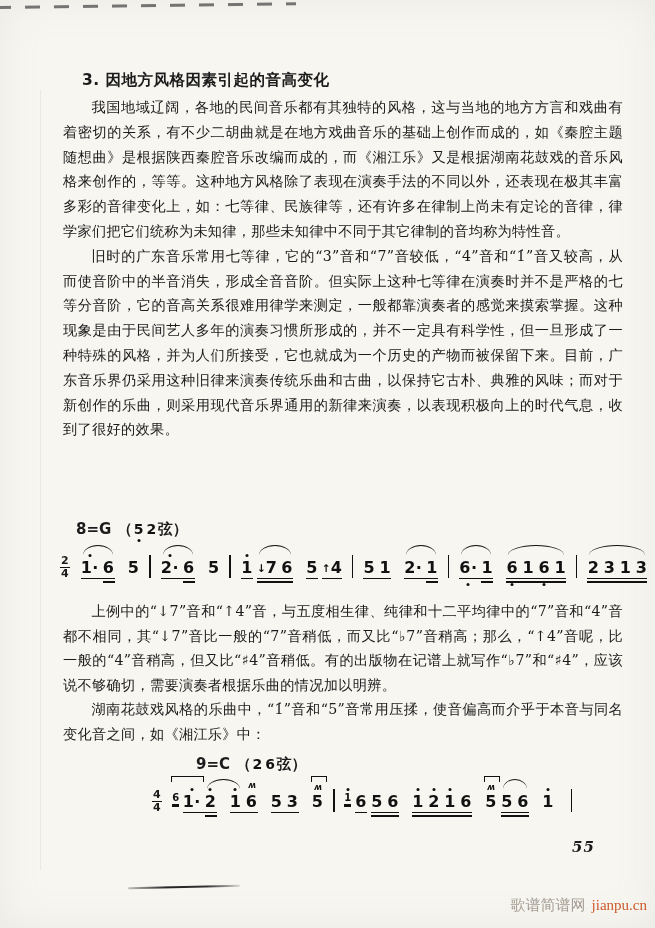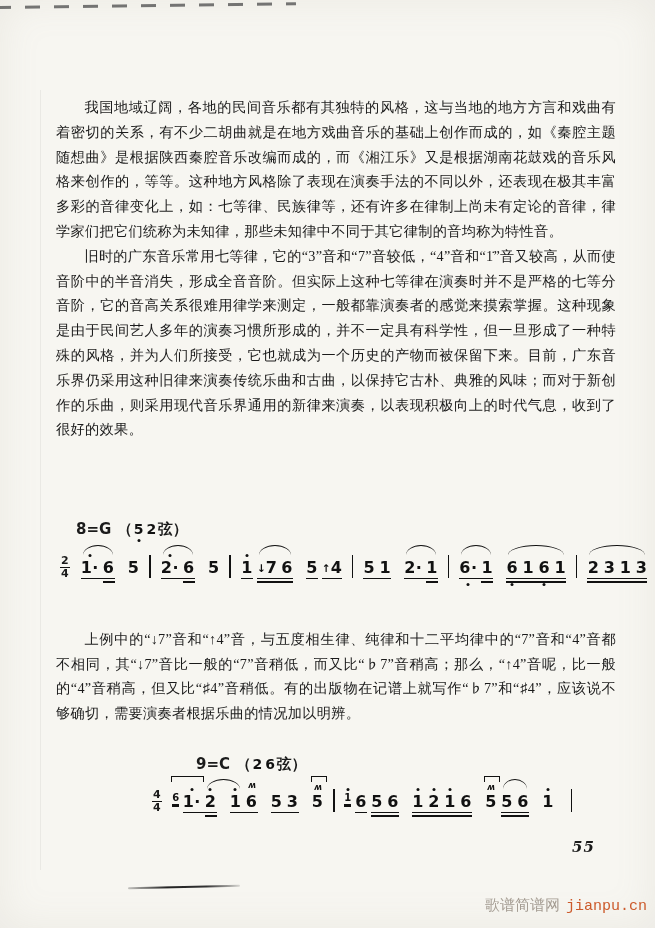--- a/index.html
+++ b/index.html
@@ -22,28 +22,28 @@
     position:absolute; left:128px; top:886px; width:112px; height:2px;
     background:linear-gradient(90deg,rgba(40,40,40,.25),#222 35%,#333 70%,rgba(40,40,40,.15));
     transform:rotate(-1.2deg); border-radius:2px;
   }
   
   .heading{
     position:absolute; left:82px; top:70px; width:520px;
     font-family:"DejaVu Sans","Liberation Sans",sans-serif;
     font-weight:bold; font-size:15.5px; letter-spacing:0.5px;
   }
-  .flow{position:absolute; left:56px; width:560px;font-family:Liberation Serif, serif;}
+  .flow{position:absolute; left:63px; width:560px;}
   #textflow1{top:95px;}
   #textflow2{top:599px;}
   .flow p{
     margin:0; text-indent:2em; text-align:justify;
     font-size:14.2px; line-height:24.8px; letter-spacing:0.3px;
   }
-  #textflow2 p{line-height:24.5px;margin-top:28px;}
+  #textflow2 p{line-height:24.5px;}
   
   .keyline{
     position:absolute; white-space:nowrap;
     font-family:"DejaVu Sans","Liberation Sans",sans-serif;
     font-weight:bold; font-size:15px;
   }
   #key1{left:76px; top:520px;}
   #key2{left:196px; top:755px;}
   .keyline .tune{margin-left:6px;}
   
@@ -79,44 +79,46 @@
   .slur{position:absolute; height:9px; border-top:1.7px solid #111; border-radius:50% 50% 0 0 / 100% 100% 0 0;}
   .brk{position:absolute; height:5px; border:1.5px solid #111; border-bottom:none;}
   .trm{position:absolute; font-family:"DejaVu Sans",sans-serif; font-weight:bold; font-size:8.5px; line-height:8px; color:#111; transform:translateX(-50%); letter-spacing:-1px;}
   
   .pagenum{
     position:absolute; left:572px; top:838px;
     font-style:italic; font-weight:bold; font-size:15px; letter-spacing:1px;
   }
   .watermark{
     position:absolute; right:8px; top:896px; font-size:15px;
-    font-family:Liberation Mono, monospace; white-space:nowrap;
+    font-family:Liberation Serif, serif; white-space:nowrap;
   }
   .watermark .wname{color:#a49c92;}
   .watermark .wurl{color:#cc5a2b; margin-left:6px;}
 </style>
 </head>
 <body>
 
 <div class="page">
 
   <div class="dashes"></div>
   <div class="crease"></div>
 
+  <div class="heading">3. 因地方风格因素引起的音高变化</div>
 
   <div class="flow" id="textflow1">
     <p>我国地域辽阔，各地的民间音乐都有其独特的风格，这与当地的地方方言和戏曲有着密切的关系，有不少二胡曲就是在地方戏曲音乐的基础上创作而成的，如《秦腔主题随想曲》是根据陕西秦腔音乐改编而成的，而《湘江乐》又是根据湖南花鼓戏的音乐风格来创作的，等等。这种地方风格除了表现在演奏手法的不同以外，还表现在极其丰富多彩的音律变化上，如：七等律、民族律等，还有许多在律制上尚未有定论的音律，律学家们把它们统称为未知律，那些未知律中不同于其它律制的音均称为特性音。</p>
     <p>旧时的广东音乐常用七等律，它的“3”音和“7”音较低，“4”音和“1̇”音又较高，从而使音阶中的半音消失，形成全音音阶。但实际上这种七等律在演奏时并不是严格的七等分音阶，它的音高关系很难用律学来测定，一般都靠演奏者的感觉来摸索掌握。这种现象是由于民间艺人多年的演奏习惯所形成的，并不一定具有科学性，但一旦形成了一种特殊的风格，并为人们所接受，它也就成为一个历史的产物而被保留下来。目前，广东音乐界仍采用这种旧律来演奏传统乐曲和古曲，以保持它古朴、典雅的风味；而对于新创作的乐曲，则采用现代音乐界通用的新律来演奏，以表现积极向上的时代气息，收到了很好的效果。</p>
   </div>
 
   <div class="keyline" id="key1"><span class="keysig">8=G</span><span class="tune">（<span class="note mini"><span class="digit">5</span><i class="lodot"></i></span><span class="note mini"><span class="digit">2</span></span>弦）</span></div>
   <div class="music-row" id="row1"><span class="timesig"><span class="tst">2</span><span class="tsb">4</span></span><span class="measure"><span class="note"><span class="digit">1</span><span class="dur">·</span><i class="hidot"></i></span><span class="note"><span class="digit">6</span></span><span class="note gap"><span class="digit">5</span></span><i class="beam" style="left: 4px; width: 34px; top: 35.5px;"></i><i class="beam" style="left: 26px; width: 12px; top: 39px;"></i><i class="slur" style="left: 6px; width: 30px; top: 3px;"></i></span><span class="barline"></span><span class="measure"><span class="note"><span class="digit">2</span><span class="dur">·</span><i class="hidot"></i></span><span class="note"><span class="digit">6</span></span><span class="note gap"><span class="digit">5</span></span><i class="beam" style="left: 4px; width: 34px; top: 35.5px;"></i><i class="beam" style="left: 26px; width: 12px; top: 39px;"></i><i class="slur" style="left: 6px; width: 30px; top: 3px;"></i></span><span class="barline"></span><span class="measure"><span class="note"><span class="digit">1</span><i class="hidot"></i></span><span class="note"><span class="pre">↓</span><span class="digit">7</span></span><span class="note"><span class="digit">6</span></span><span class="note gap"><span class="digit">5</span></span><span class="note"><span class="pre">↑</span><span class="digit">4</span></span><i class="beam" style="left: 4px; width: 12px; top: 35.5px;"></i><i class="beam" style="left: 20px; width: 36px; top: 35.5px;"></i><i class="beam" style="left: 20px; width: 36px; top: 39px;"></i><i class="beam" style="left: 69px; width: 12px; top: 35.5px;"></i><i class="beam" style="left: 85px; width: 20px; top: 35.5px;"></i><i class="slur" style="left: 22px; width: 32px; top: 3px;"></i></span><span class="barline"></span><span class="measure"><span class="note"><span class="digit">5</span></span><span class="note"><span class="digit">1</span></span><span class="note gap"><span class="digit">2</span><span class="dur">·</span></span><span class="note"><span class="digit">1</span></span><i class="beam" style="left: 4px; width: 28px; top: 35.5px;"></i><i class="beam" style="left: 45px; width: 34px; top: 35.5px;"></i><i class="beam" style="left: 67px; width: 12px; top: 39px;"></i><i class="slur" style="left: 47px; width: 30px; top: 3px;"></i></span><span class="barline"></span><span class="measure"><span class="note"><span class="digit">6</span><span class="dur">·</span><i class="lodot"></i></span><span class="note"><span class="digit">1</span></span><span class="note gap"><span class="digit">6</span><i class="lodot"></i></span><span class="note"><span class="digit">1</span></span><span class="note"><span class="digit">6</span><i class="lodot"></i></span><span class="note"><span class="digit">1</span></span><i class="beam" style="left: 4px; width: 34px; top: 35.5px;"></i><i class="beam" style="left: 26px; width: 12px; top: 39px;"></i><i class="beam" style="left: 51px; width: 60px; top: 35.5px;"></i><i class="beam" style="left: 51px; width: 60px; top: 39px;"></i><i class="slur" style="left: 6px; width: 30px; top: 3px;"></i><i class="slur" style="left: 53px; width: 56px; top: 3px;"></i></span><span class="barline"></span><span class="measure"><span class="note"><span class="digit">2</span></span><span class="note"><span class="digit">3</span></span><span class="note"><span class="digit">1</span></span><span class="note"><span class="digit">3</span></span><i class="beam" style="left: 4px; width: 60px; top: 35.5px;"></i><i class="beam" style="left: 4px; width: 60px; top: 39px;"></i><i class="slur" style="left: 6px; width: 56px; top: 3px;"></i></span></div>
 
   <div class="flow" id="textflow2">
     <p>上例中的“↓7”音和“↑4”音，与五度相生律、纯律和十二平均律中的“7”音和“4”音都不相同，其“↓7”音比一般的“7”音稍低，而又比“♭7”音稍高；那么，“↑4”音呢，比一般的“4”音稍高，但又比“♯4”音稍低。有的出版物在记谱上就写作“♭7”和“♯4”，应该说不够确切，需要演奏者根据乐曲的情况加以明辨。</p>
+    <p>湖南花鼓戏风格的乐曲中，“1̇”音和“5”音常用压揉，使音偏高而介乎于本音与同名变化音之间，如《湘江乐》中：</p>
   </div>
 
   <div class="keyline" id="key2"><span class="keysig">9=C</span><span class="tune">（<span class="note mini"><span class="digit">2</span></span><span class="note mini"><span class="digit">6</span></span>弦）</span></div>
   <div class="music-row" id="row2"><span class="timesig"><span class="tst">4</span><span class="tsb">4</span></span><span class="measure"><span class="note grace"><span class="digit">6</span></span><span class="note"><span class="digit">1</span><span class="dur">·</span><i class="hidot"></i></span><span class="note"><span class="digit">2</span><i class="hidot"></i></span><span class="note gap"><span class="digit">1</span><i class="hidot"></i></span><span class="note"><span class="digit">6</span></span><span class="note gap"><span class="digit">5</span></span><span class="note"><span class="digit">3</span></span><span class="note gap"><span class="digit">5</span></span><i class="beam" style="left: 14px; width: 34px; top: 35.5px;"></i><i class="beam" style="left: 36px; width: 12px; top: 39px;"></i><i class="beam" style="left: 61px; width: 28px; top: 35.5px;"></i><i class="beam" style="left: 102px; width: 28px; top: 35.5px;"></i><i class="slur" style="left: 38px; width: 33px; top: 3px;"></i><i class="brk" style="left: 2px; width: 31px; top: 0px;"></i><i class="brk" style="left: 142px; width: 14px; top: 0px;"></i><i class="trm" style="left: 83px; top: 5px;">ʍ</i><i class="trm" style="left: 149px; top: 7px;">ʍ</i></span><span class="barline"></span><span class="measure"><span class="note grace"><span class="digit">1</span><i class="hidot"></i></span><span class="note"><span class="digit">6</span></span><span class="note"><span class="digit">5</span></span><span class="note"><span class="digit">6</span></span><span class="note gap"><span class="digit">1</span><i class="hidot"></i></span><span class="note"><span class="digit">2</span><i class="hidot"></i></span><span class="note"><span class="digit">1</span><i class="hidot"></i></span><span class="note"><span class="digit">6</span></span><span class="note gap"><span class="digit">5</span></span><span class="note"><span class="digit">5</span></span><span class="note"><span class="digit">6</span></span><span class="note gap"><span class="digit">1</span><i class="hidot"></i></span><i class="beam" style="left: 14px; width: 12px; top: 35.5px;"></i><i class="beam" style="left: 30px; width: 28px; top: 35.5px;"></i><i class="beam" style="left: 30px; width: 28px; top: 39px;"></i><i class="beam" style="left: 71px; width: 60px; top: 35.5px;"></i><i class="beam" style="left: 71px; width: 60px; top: 39px;"></i><i class="beam" style="left: 160px; width: 28px; top: 35.5px;"></i><i class="beam" style="left: 160px; width: 28px; top: 39px;"></i><i class="slur" style="left: 162px; width: 24px; top: 3px;"></i><i class="brk" style="left: 143px; width: 14px; top: 0px;"></i><i class="trm" style="left: 150px; top: 7px;">ʍ</i></span><span class="barline final"></span></div>
 
   <div class="pagenum">55</div>
   <div class="smudge"></div>
 
   <div class="watermark">
     <span class="wname">歌谱简谱网</span><span class="wurl">jianpu.cn</span>

